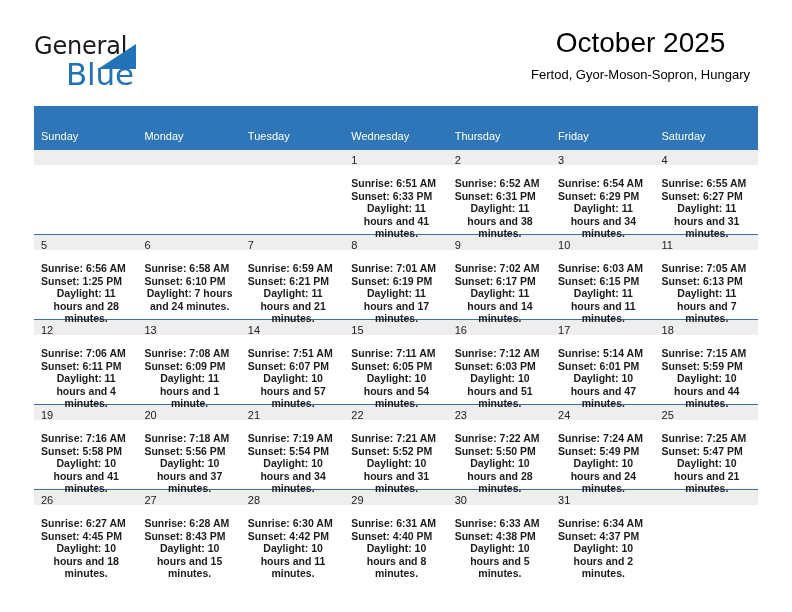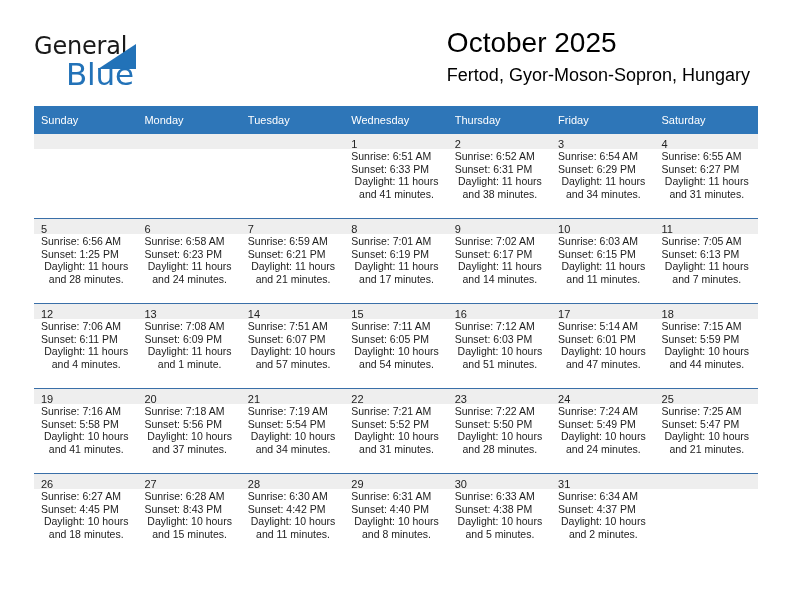--- a/index.html
+++ b/index.html
@@ -59,31 +59,31 @@
   .brand-tri-svg {
     position: absolute;
     left: 64px;
     top: 12px;
   }
 
   .title-block {
     position: absolute;
     right: 0;
     top: 0;
-    text-align: left;
+    text-align: center;
   }
   .cal-title {
     font-size: 28px;
     font-weight: 400;
     color: #000000;
     line-height: 34px;
     white-space: nowrap;
   }
   .cal-subtitle {
-    font-size: 18px;
+    font-size: 13px;
     font-weight: 400;
     color: #000000;
     line-height: 22px;
     margin-top: 4px;
     white-space: nowrap;
   }
 
   
   .calendar {
     position: absolute;
@@ -92,21 +92,21 @@
     width: 724px;
     border-collapse: collapse;
     table-layout: fixed;
   }
   .calendar th {
     background: #2e76b8;
     color: #ffffff;
     font-size: 11px;
     font-weight: 400;
     text-align: left;
-    padding: 5px 0 5px 7px;
+    padding: 21px 0 5px 7px;
     height: 18px;
     border: none;
   }
   .calendar td {
     vertical-align: top;
     padding: 0;
     border: none;
     width: 103.42px;
   }
   .week-row > td {
@@ -126,24 +126,25 @@
     color: #222222;
     padding: 3px 0 3px 7px;
     height: 15px;
     box-sizing: border-box;
     line-height: 15px;
   }
   .daycell.empty .daynum {
     color: transparent;
   }
   .dayinfo {
-    padding: 1px 6px 0 7px;
+    padding: 12px 6px 0 7px;
     font-size: 10.5px;
     line-height: 12.6px;
     color: #1c1c1c;
+    font-weight: bold;
   }
   .dayinfo div {
     white-space: nowrap;
   }
   .dayinfo .daylight {
     white-space: normal;
     text-align: center;
   }
 </style>
 </head>
@@ -247,22 +248,22 @@
                 <div>Sunset: 1:25 PM</div>
                 <div class="daylight">Daylight: 11 hours and 28 minutes.</div>
               </div>
             </div>
           </td>
           <td>
             <div class="daycell">
               <div class="daynum">6</div>
               <div class="dayinfo">
                 <div>Sunrise: 6:58 AM</div>
-                <div>Sunset: 6:23 PM</div>
-                <div class="daylight">Daylight: 11 hours and 24 minutes.</div>
+                <div>Sunset: 6:10 PM</div>
+                <div class="daylight">Daylight: 7 hours and 24 minutes.</div>
               </div>
             </div>
           </td>
           <td>
             <div class="daycell">
               <div class="daynum">7</div>
               <div class="dayinfo">
                 <div>Sunrise: 6:59 AM</div>
                 <div>Sunset: 6:21 PM</div>
                 <div class="daylight">Daylight: 11 hours and 21 minutes.</div>

